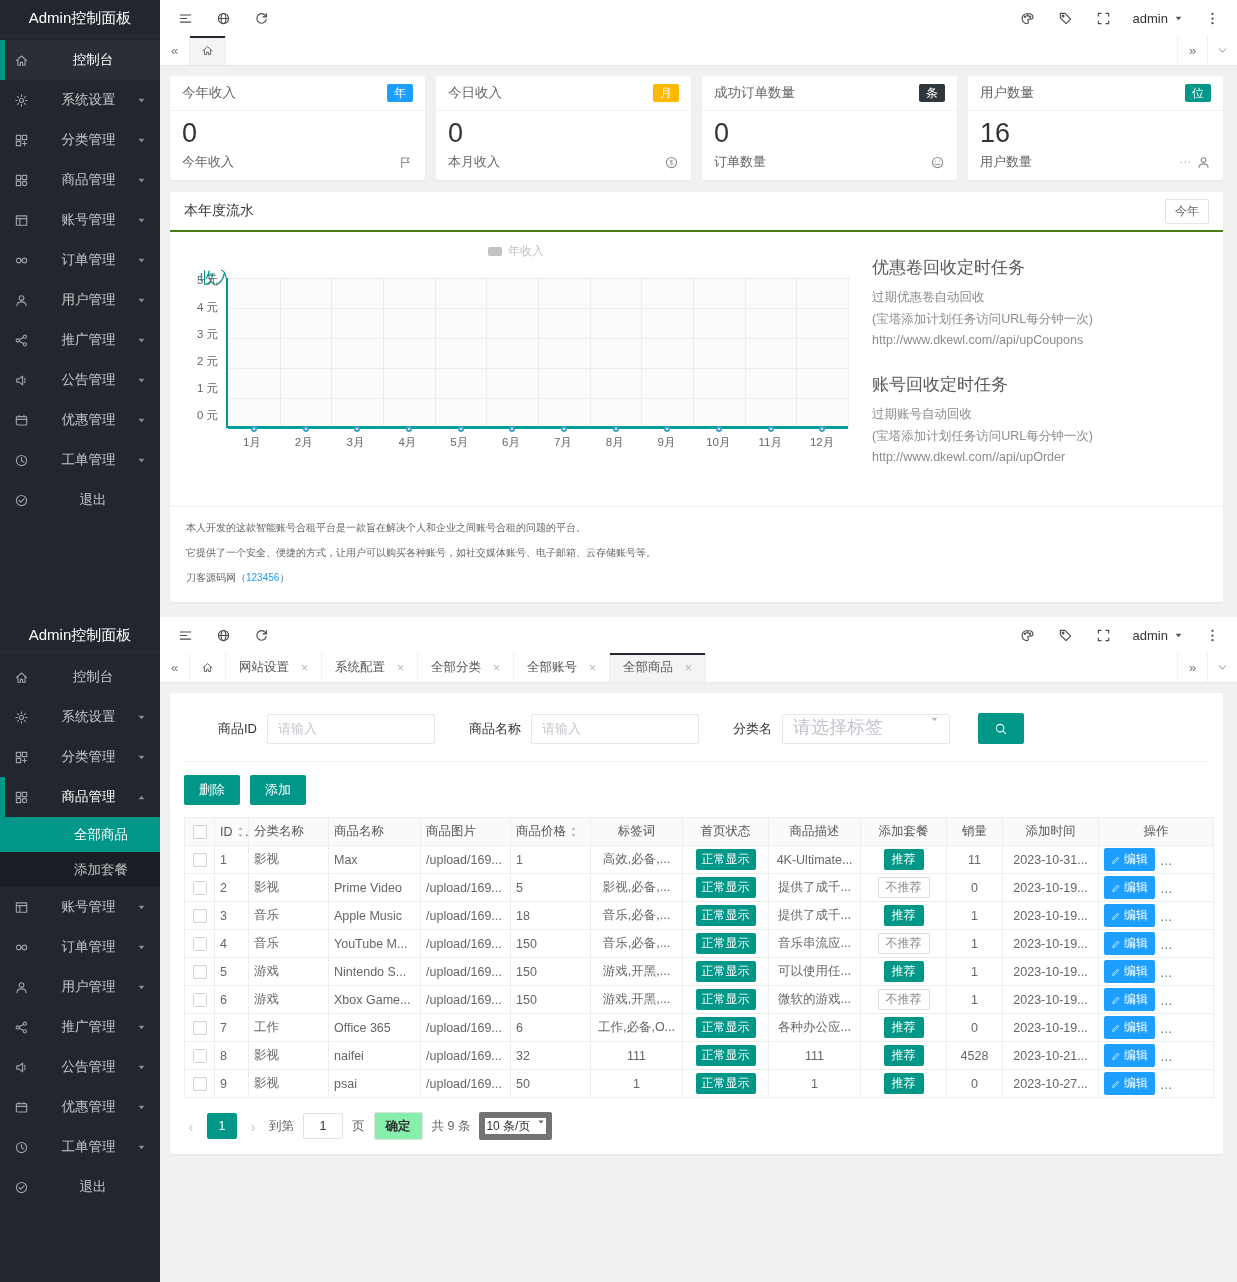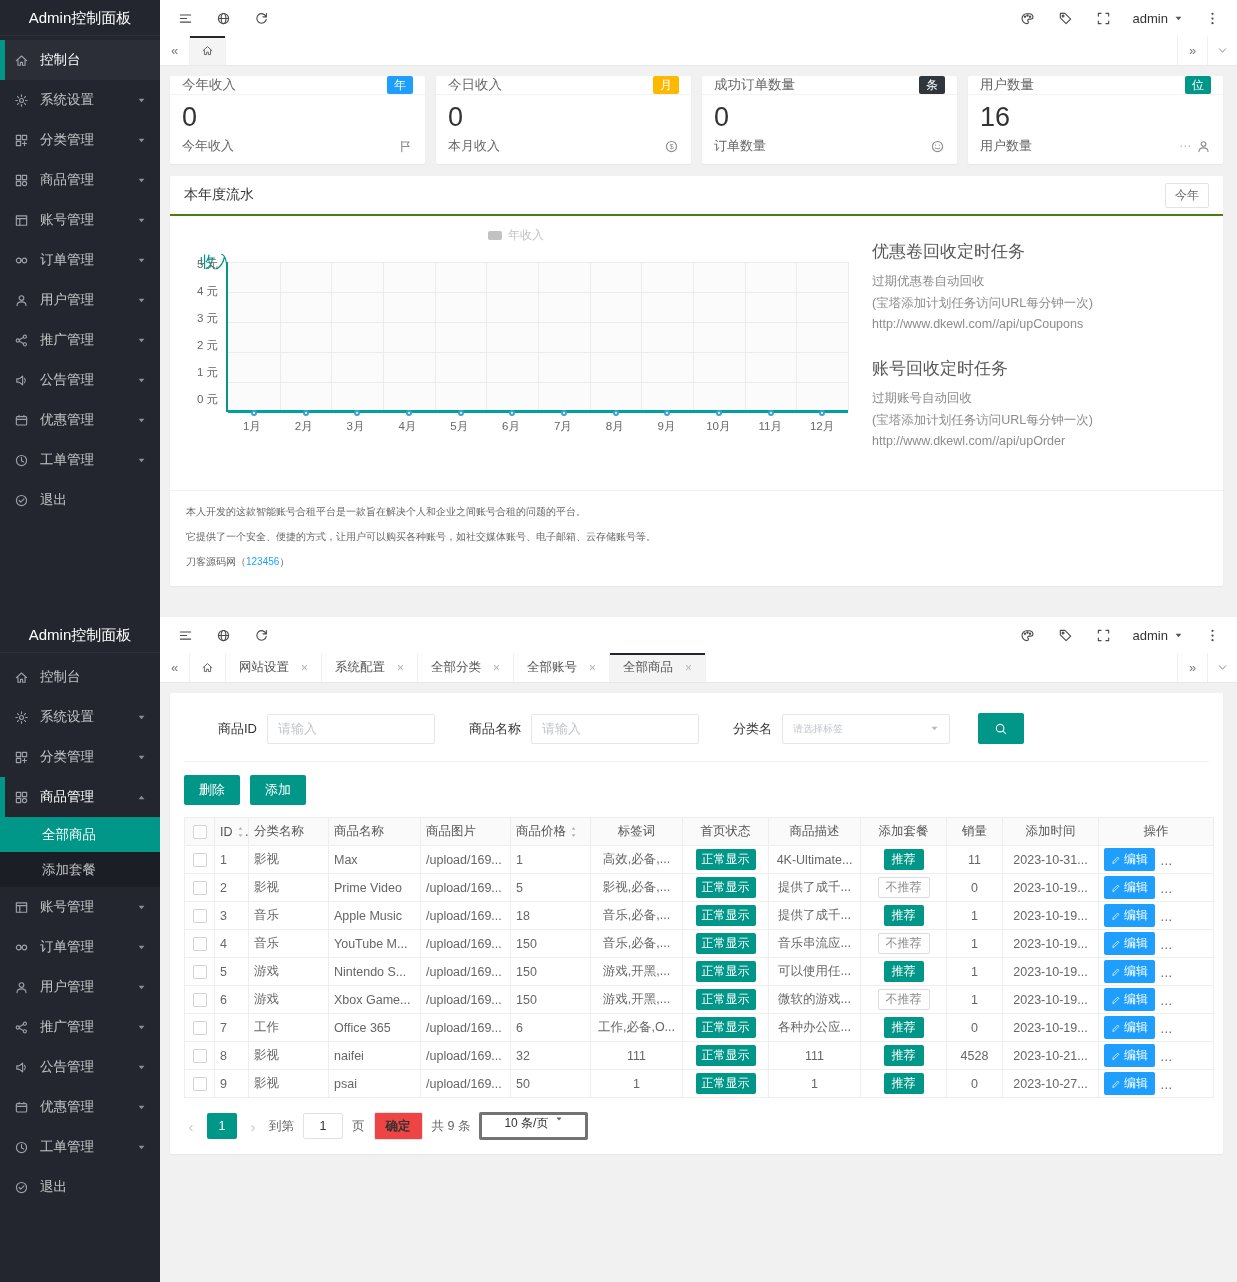--- a/index.html
+++ b/index.html
@@ -4,21 +4,21 @@
 <style>
   * { box-sizing: border-box; margin: 0; padding: 0; }
   body { width: 1237px; font-family: "Liberation Sans", "DejaVu Sans", sans-serif; background: #fff; }
   .screen { width: 1237px; display: flex; overflow: hidden; position: relative; }
   #screen1 { height: 617px; }
   #screen2 { height: 665px; }
 
   
   .sidebar { width: 160px; flex-shrink: 0; background: #23262e; display: flex; flex-direction: column; }
   .sidebar-title { height: 36px; line-height: 36px; text-align: center; color: #fff; font-size: 15px; border-bottom: 1px solid rgba(255,255,255,.04); }
-  .menu { flex: 1; padding-top: 4px; }
+  .menu { flex: 1; padding-top: 4px; text-align: center; }
   .menu-item { height: 40px; display: flex; align-items: center; padding: 0 14px; font-size: 13.5px; color: rgba(255,255,255,.72); cursor: pointer; position: relative; }
   .menu-item .mi-icon { width: 15px; height: 15px; margin-right: 11px; color: #9da1a9; flex-shrink: 0; }
   .menu-item .mi-label { flex: 1; }
   .menu-item .mi-caret { width: 9px; height: 9px; color: #8a8d93; }
   .menu-item.active { color: #fff; background: #2b2e37; }
   .menu-item.active::before, .menu-item.open::before { content: ''; position: absolute; left: 0; top: 0; bottom: 0; width: 5px; background: #009688; }
   .menu-item.open { color: #fff; }
   .submenu { background: #1b1e24; }
   .submenu-item { height: 35px; line-height: 35px; padding-left: 42px; font-size: 13.5px; color: rgba(255,255,255,.7); cursor: pointer; }
   .submenu-item.active { background: #009688; color: #fff; }
@@ -41,21 +41,21 @@
   .tab.home { padding: 0 11px; color: #666; }
   .tab.active { background: #f4f4f4; }
   .tab.active::before { content: ''; position: absolute; left: 0; right: 0; top: 0; height: 2px; background: #23262e; }
   .tab .icon { width: 13px; height: 13px; }
   .tab .close { color: #b5b5b5; font-size: 12px; line-height: 1; }
 
   .content { flex: 1; padding: 10px 14px 0 10px; min-height: 0; }
 
   
   .cards { display: flex; gap: 11px; }
-  .card { flex: 1; height: 88px; background: #fff; border-radius: 2px; box-shadow: 0 1px 2px rgba(0,0,0,.05); display: flex; flex-direction: column; }
+  .card { flex: 1; height: 104px; background: #fff; border-radius: 2px; box-shadow: 0 1px 2px rgba(0,0,0,.05); display: flex; flex-direction: column; }
   .card-head { height: 36px; display: flex; align-items: center; justify-content: space-between; padding: 0 12px; border-bottom: 1px solid #f3f3f3; font-size: 13.5px; color: #666; }
   .badge { font-size: 12px; color: #fff; padding: 2px 7px; border-radius: 2px; line-height: 1.2; }
   .card-value { font-size: 27px; color: #333; padding: 8px 12px 0; line-height: 1.1; font-weight: 400; }
   .card-foot { display: flex; align-items: center; justify-content: space-between; padding: 4px 12px 9px; font-size: 13px; color: #666; }
   .card-foot .fico { display: flex; align-items: center; gap: 4px; color: #8d8d8d; }
   .card-foot .icon { width: 15px; height: 15px; }
   .card-foot .dots { font-size: 12px; color: #b5b5b5; letter-spacing: 1px; }
 
   
   .panel { background: #fff; border-radius: 2px; margin-top: 12px; box-shadow: 0 1px 2px rgba(0,0,0,.05); }
@@ -85,21 +85,21 @@
   .description .link { color: #1E9FFF; }
 
   
   .grid-panel { background: #fff; border-radius: 2px; box-shadow: 0 1px 2px rgba(0,0,0,.05); padding: 13px 14px 14px; }
   .filter-row { display: flex; align-items: center; padding: 7px 0 17px; border-bottom: 1px solid #f2f2f2; }
   .f-item { display: flex; align-items: center; margin-left: 34px; }
   .f-item:first-child { margin-left: 34px; }
   .f-label { font-size: 13px; color: #333; margin-right: 10px; white-space: nowrap; }
   .f-input { width: 168px; height: 30px; border: 1px solid #e6e6e6; border-radius: 2px; padding: 0 10px; font-size: 13px; color: #333; outline: none; }
   .f-input::placeholder { color: #c2c6cc; }
-  .f-select { width: 168px; height: 30px; border: 1px solid #e6e6e6; border-radius: 2px; padding: 0 10px; font-size: 10px; color: #c2c6cc; display: flex; align-items: center; justify-content: space-between; cursor: pointer; background: #fff; }
+  .f-select { width: 168px; height: 30px; border: 1px solid #e6e6e6; border-radius: 2px; padding: 0 10px; font-size: 18px; color: #c2c6cc; display: flex; justify-content: space-between; cursor: pointer; background: #fff; }
   .f-select .icon { width: 9px; height: 9px; color: #b8b8b8; }
   .btn-search { width: 46px; height: 31px; margin-left: 28px; background: #009688; border: none; border-radius: 2px; color: #fff; display: flex; align-items: center; justify-content: center; cursor: pointer; }
   .btn-search .icon { width: 14px; height: 14px; }
   .toolbar { display: flex; gap: 10px; margin: 13px 0 12px; }
   .btn-teal { height: 30px; padding: 0 15px; background: #009688; color: #fff; border: none; border-radius: 2px; font-size: 13px; cursor: pointer; }
 
   table.grid { width: 100%; border-collapse: collapse; table-layout: fixed; font-size: 12.5px; color: #666; }
   table.grid th, table.grid td { border: 1px solid #eeeeee; height: 28px; padding: 0 5px; overflow: hidden; white-space: nowrap; text-overflow: ellipsis; }
   table.grid th { background: #fafafa; color: #555; font-weight: 400; }
   table.grid td.l, table.grid th.l { text-align: left; }
@@ -112,22 +112,22 @@
   .badge-norec { display: inline-block; background: #fff; color: #8c8c8c; font-size: 12px; padding: 1px 7px; border-radius: 2px; border: 1px solid #dcdcdc; }
   .btn-edit, .btn-del { display: inline-flex; align-items: center; gap: 3px; color: #fff; font-size: 12px; padding: 3px 7px; border: none; border-radius: 2px; cursor: pointer; }
   .btn-edit { background: #1E9FFF; margin-right: 5px; }
   .btn-del { background: #FF5722; }
   .btn-edit .icon, .btn-del .icon { width: 10px; height: 10px; }
 
   .pager { display: flex; align-items: center; gap: 9px; margin-top: 14px; font-size: 12.5px; color: #666; }
   .pg-arrow { color: #c9c9c9; font-size: 15px; width: 14px; text-align: center; cursor: pointer; }
   .pg-num { width: 30px; height: 26px; background: #009688; color: #fff; border-radius: 2px; display: flex; align-items: center; justify-content: center; cursor: pointer; }
   .goto-input { width: 40px; height: 26px; border: 1px solid #e2e2e2; border-radius: 2px; text-align: center; font-size: 12.5px; color: #333; outline: none; }
-  .btn-confirm { height: 28px; padding: 0 11px; background: #ef4444; border: 1px solid #e2e2e2; border-radius: 2px; font-size: 12.5px; font-weight: bold; color: #333; cursor: pointer; }
-  .size-select { height: 28px; border: 3px solid #737373; border-radius: 2px; padding: 0 22px; display: flex; gap: 7px; font-size: 12px; color: #333; cursor: pointer; background: #fff; }
+  .btn-confirm { height: 28px; padding: 0 11px; background: #86efac; border: 1px solid #e2e2e2; border-radius: 2px; font-size: 12.5px; font-weight: bold; color: #333; cursor: pointer; }
+  .size-select { height: 28px; border: 6px solid #737373; border-radius: 2px; padding: 0 1px; display: flex; gap: 7px; font-size: 12px; color: #333; cursor: pointer; background: #fff; }
   .size-select .icon { width: 8px; height: 8px; color: #666; }
 
   .icon { display: inline-flex; }
   .icon svg { width: 100%; height: 100%; display: block; }
 </style>
 </head>
 <body>
 
 <section class="screen" id="screen1">
   <aside class="sidebar">

